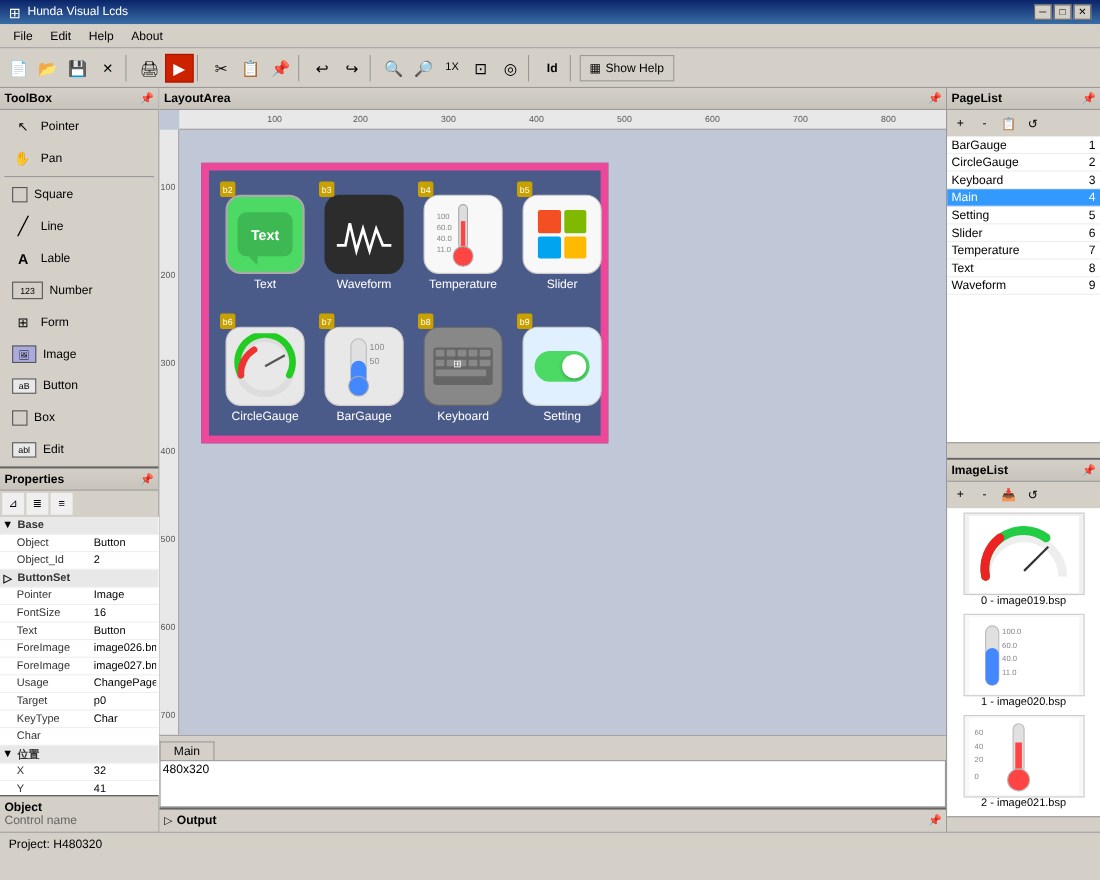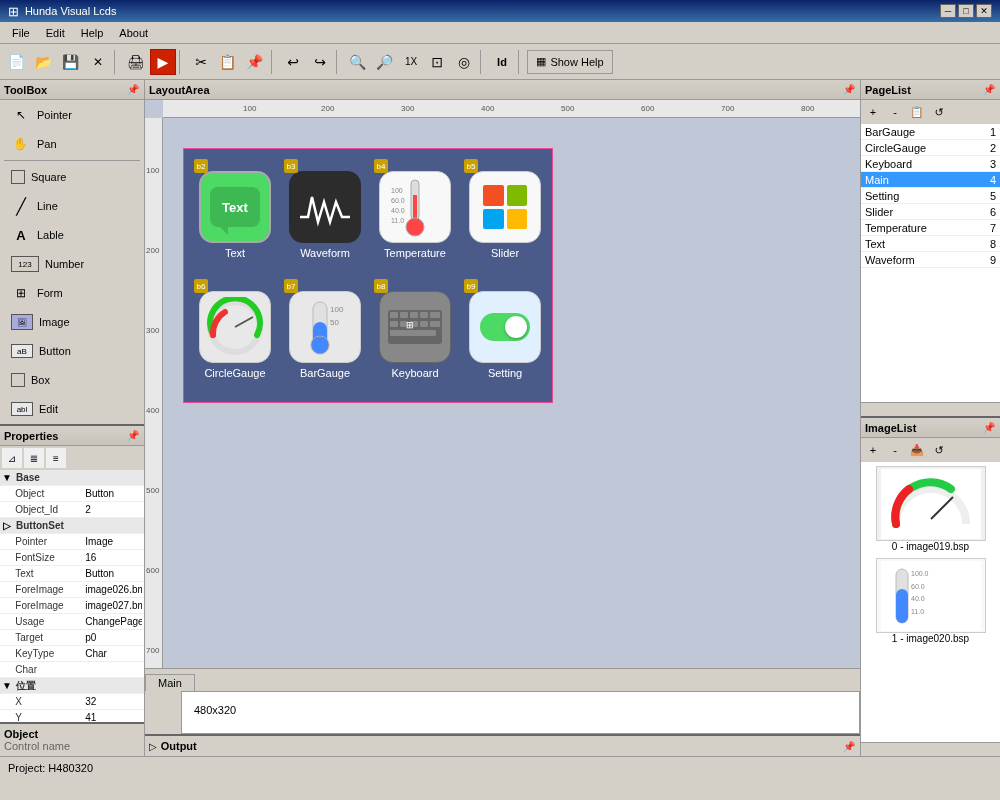--- a/index.html
+++ b/index.html
@@ -301,21 +301,21 @@
           <span style="position:absolute;top:208px;left:1px;font-size:8px;color:#555;">300</span>
           <span style="position:absolute;top:288px;left:1px;font-size:8px;color:#555;">400</span>
           <span style="position:absolute;top:368px;left:1px;font-size:8px;color:#555;">500</span>
           <span style="position:absolute;top:448px;left:1px;font-size:8px;color:#555;">600</span>
           <span style="position:absolute;top:528px;left:1px;font-size:8px;color:#555;">700</span>
         </div>
 
         <div style="position:absolute;top:18px;left:18px;right:0;bottom:0;background:#c0c8d8;overflow:auto;">
           <div style="position:relative;padding:30px 0 0 20px;">
 
-            <div style="width:370px;height:255px;background:#4a5b8a;position:relative;border:1px solid #ec4899;">
+            <div style="width:370px;height:255px;background:#4a5b8a;position:relative;border:7px solid #ec4899;">
 
               <div style="display:grid;grid-template-columns:repeat(4,90px);grid-template-rows:repeat(2,120px);padding:6px;">
 
                 <div style="display:flex;flex-direction:column;align-items:center;justify-content:center;gap:4px;position:relative;">
                   <div style="position:absolute;top:4px;left:4px;background:#c8a000;color:white;font-size:8px;width:14px;height:14px;display:flex;align-items:center;justify-content:center;border-radius:2px;z-index:10;">b2</div>
                   <div style="width:72px;height:72px;border-radius:14px;background:#4cd964;display:flex;align-items:center;justify-content:center;border:2px solid #aaa;">
                     <div style="background:#3db852;border-radius:8px;width:50px;height:40px;display:flex;align-items:center;justify-content:center;position:relative;">
                       <span style="color:white;font-size:13px;font-weight:bold;">Text</span>
                       <div style="position:absolute;bottom:-8px;left:10px;width:0;height:0;border-left:8px solid transparent;border-right:0px solid transparent;border-top:8px solid #3db852;"></div>
                     </div>
@@ -429,21 +429,21 @@
         </div>
       </div>
     </div>
 
     <div style="height:88px;border-top:1px solid #999;display:flex;flex-direction:column;">
       <div class="tab-bar">
         <div class="tab active">
           <span>Main</span>
         </div>
       </div>
-      <div style="flex:1;background:white;border:1px solid #999;padding:12px;margin-left:36px;">
+      <div style="flex:1;background:white;border:1px solid #999;padding:2px;">
         <span style="font-size:11px;">480x320</span>
       </div>
 
       <div style="height:22px;background:#d4d0c8;border-top:2px solid #666;display:flex;align-items:center;padding:0 4px;gap:4px;">
         <span style="font-size:10px;">▷</span>
         <span style="font-size:11px;font-weight:bold;">Output</span>
         <span style="margin-left:auto;font-size:10px;">📌</span>
       </div>
     </div>
   </div>
@@ -537,20 +537,35 @@
               <rect x="15" y="28" width="12" height="34" rx="6" fill="#4488ff"></rect>
               <text x="30" y="15" font-size="7" fill="#888">100.0</text>
               <text x="30" y="28" font-size="7" fill="#888">60.0</text>
               <text x="30" y="40" font-size="7" fill="#888">40.0</text>
               <text x="30" y="53" font-size="7" fill="#888">11.0</text>
             </svg>
           </div>
           <span style="font-size:10px;">1 - image020.bsp</span>
         </div>
 
+        <div style="display:flex;flex-direction:column;align-items:center;">
+          <div style="width:110px;height:75px;background:#f8f8f8;border:1px solid #ccc;display:flex;align-items:center;justify-content:center;">
+            <svg width="100" height="70">
+              <rect width="100" height="70" fill="#fff"></rect>
+              <rect x="40" y="5" width="10" height="45" rx="5" fill="#e0e0e0" stroke="#bbb" stroke-width="1"></rect>
+              <rect x="42" y="22" width="6" height="30" fill="#ff4444"></rect>
+              <circle cx="45" cy="56" r="10" fill="#ff4444" stroke="#bbb" stroke-width="1"></circle>
+              <text x="5" y="15" font-size="7" fill="#888">60</text>
+              <text x="5" y="28" font-size="7" fill="#888">40</text>
+              <text x="5" y="40" font-size="7" fill="#888">20</text>
+              <text x="5" y="55" font-size="7" fill="#888">0</text>
+            </svg>
+          </div>
+          <span style="font-size:10px;">2 - image021.bsp</span>
+        </div>
       </div>
       <div style="height:14px;background:#d4d0c8;border-top:1px solid #999;"></div>
     </div>
   </div>
 </div>
 
 <div class="statusbar">
   <span>Project: H480320</span>
 </div>
 

